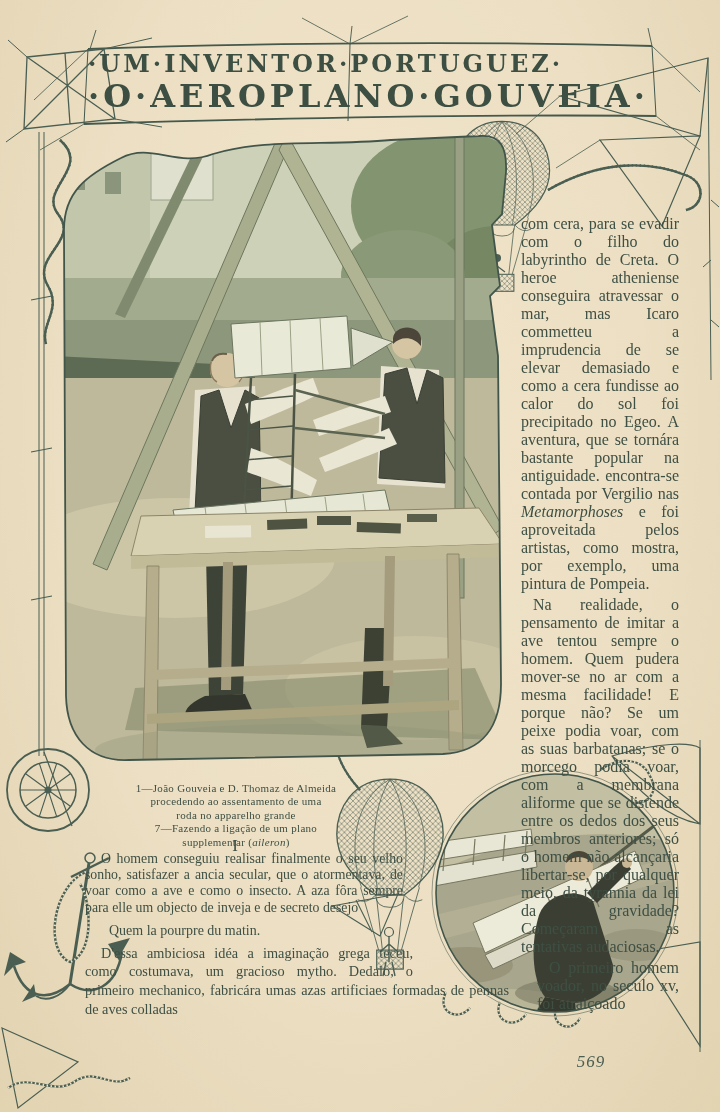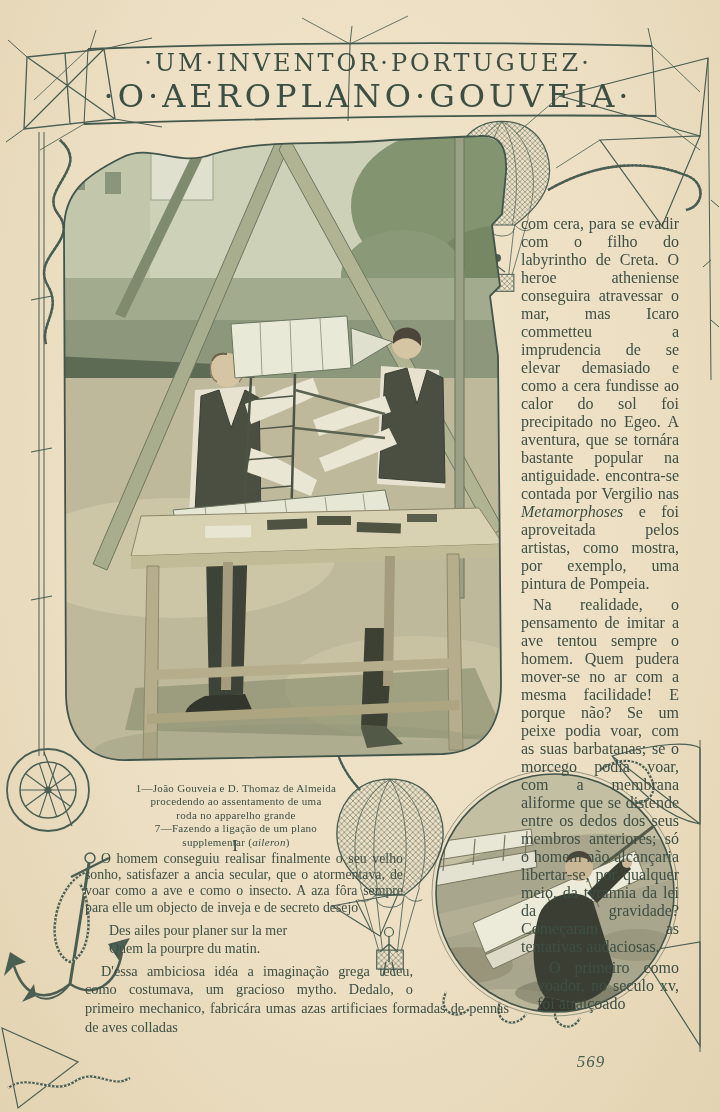--- a/index.html
+++ b/index.html
@@ -2,22 +2,22 @@
 <html lang="pt"><head>
 <meta charset="utf-8">
 <style>
   html,body{margin:0;padding:0;}
   .page{
     position:relative;width:720px;height:1112px;overflow:hidden;
     background:radial-gradient(ellipse at 50% 38%, #f1e5cb 0%, #ecdfc3 55%, #e2d3b1 100%);
     font-family:"Liberation Serif", serif;color:#3e4f44;
   }
   .decor{position:absolute;left:0;top:0;z-index:1;}
-  .masthead{position:absolute;left:88px;top:50px;width:560px;text-align:center;z-index:3;
-    font-family:"DejaVu Serif", serif;font-weight:normal;color:#3c4f42;}
+  .masthead{position:absolute;left:88px;top:50px;width:560px;text-align:left;z-index:3;
+    font-family:"DejaVu Serif", serif;font-weight:bold;color:#3c4f42;}
   .title1{font-size:24px;line-height:27px;letter-spacing:3px;}
   .title2{font-size:32px;line-height:38px;letter-spacing:4px;}
   .main-photo{position:absolute;left:55px;top:128px;width:458px;height:640px;z-index:2;}
   .circle-photo{position:absolute;left:427px;top:765px;width:256px;height:256px;z-index:2;}
   .right-col{position:absolute;left:521px;top:215px;width:158px;z-index:3;
     font-size:16px;line-height:18px;text-align:justify;}
   .right-col p{margin:0 0 3px 0;}
   .right-col .ind{text-indent:12px;}
   .right-col .p3{padding-left:16px;}
   .caption{position:absolute;left:88px;top:782px;width:296px;z-index:3;text-align:center;
@@ -242,37 +242,36 @@
       <circle cx="152" cy="102" r="14" fill="#c9b795"></circle>
       <path d="M139,98 C139,82 165,82 165,98 C158,90 146,90 139,98 Z" fill="#4b4537"></path>
     </g>
     <circle cx="128" cy="128" r="119" fill="none" stroke="#42554a" stroke-width="1.6"></circle>
     <circle cx="128" cy="128" r="123" fill="none" stroke="#42554a" stroke-width="0.8" opacity="0.65"></circle>
   </svg>
 
   <aside class="right-col">
     <p><span>com cera, para se evadir com o filho do labyrintho de Creta. O heroe atheniense conseguira atravessar o mar, mas Icaro commetteu a imprudencia de se elevar demasiado e como a cera fundisse ao calor do sol foi precipitado no Egeo. A aventura, que se tornára bastante popular na antiguidade. encontra-se contada por Vergilio nas </span><i>Metamorphoses</i><span> e foi aproveitada pelos artistas, como mostra, por exemplo, uma pintura de Pompeia.</span></p>
     <p class="ind">Na realidade, o pensamento de imitar a ave tentou sempre o homem. Quem pudera mover-se no ar com a mesma facilidade! E porque não? Se um peixe podia voar, com as suas barbatanas; se o morcego podia voar, com a membrana aliforme que se distende entre os dedos dos seus membros anteriores; só o homem não alcançaria libertar-se, por qualquer meio, da tyrannia da lei da gravidade? Começaram as tentativas audaciosas.</p>
-    <p class="ind p3">O primeiro como voador, no seculo xv, foi atraiçoado</p>
+    <p class="ind p3">O primeiro homem voador, no seculo xv, foi atraiçoado</p>
   </aside>
 
   <div class="caption">
     <div>1—João Gouveia e D. Thomaz de Almeida</div>
     <div>procedendo ao assentamento de uma</div>
     <div>roda no apparelho grande</div>
     <div>7—Fazendo a ligação de um plano</div>
     <div><span>supplementar (</span><i>aileron</i><span>)</span></div>
   </div>
 
   <div class="sec-heading">I</div>
 
   <div class="body-block">
     <p class="bp1">O homem conseguiu realisar finalmente o seu velho sonho, satisfazer a ancia secular, que o atormentava, de voar como a ave e como o insecto. A aza fôra sempre para elle um objecto de inveja e de secreto desejo</p>
     <div class="verse">
-      <div>Des ailes pour planer sur la mer</div>
       <div>Quem la pourpre du matin.</div>
     </div>
     <p class="bp2"><span class="spacer"></span><span>D'essa ambiciosa idéa a imaginação grega teceu, como costumava, um gracioso mytho. Dedalo, o primeiro mechanico, fabricára umas azas artificiaes formadas de pennas de aves colladas</span></p>
   </div>
 
   <div class="pageno">569</div>
 
 </div>
 
 </body></html>

